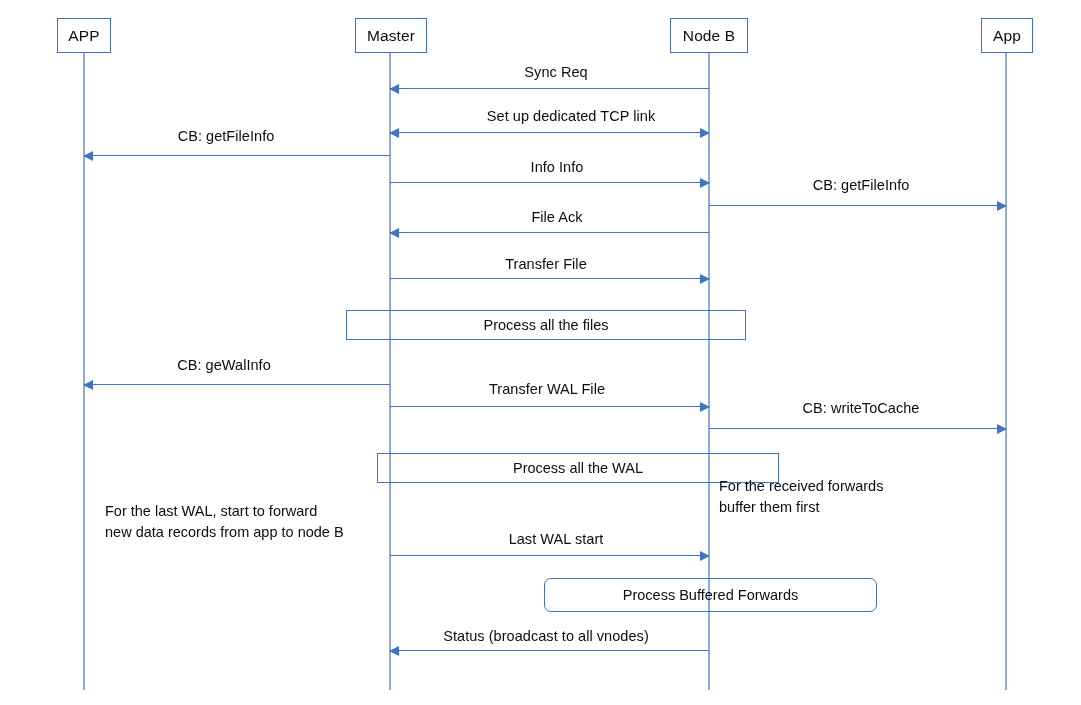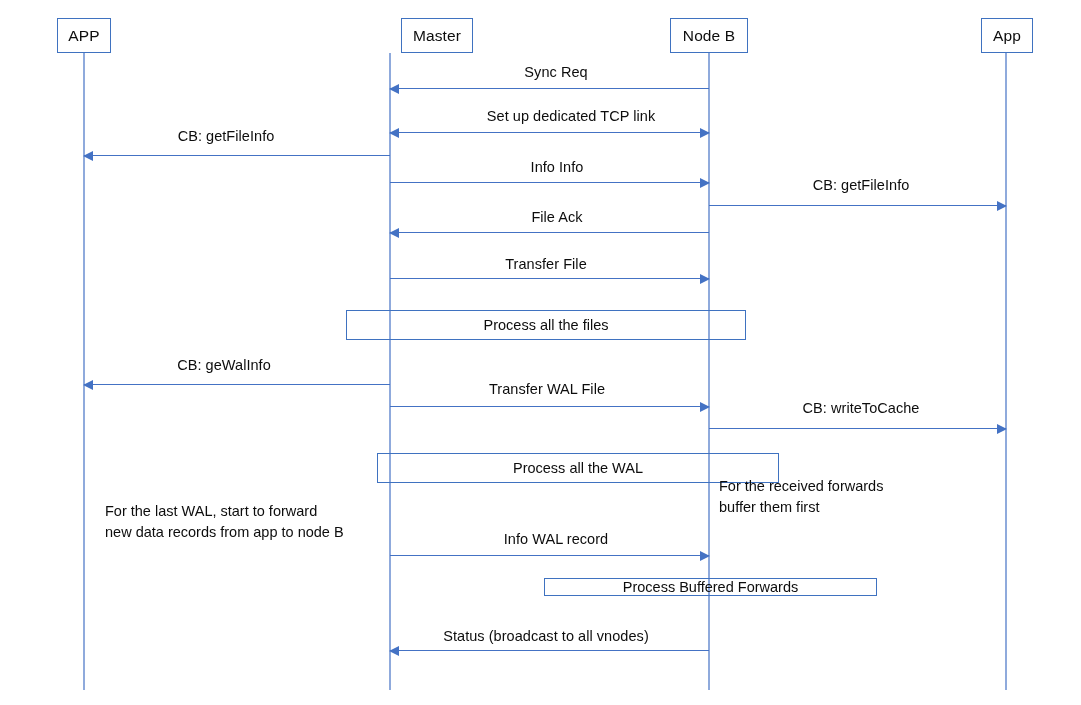--- a/index.html
+++ b/index.html
@@ -99,21 +99,21 @@
 <body>
 
 <div id="canvas">
     <div class="lifeline" style="left: 82.9px; top: 53px; height: 637px;"></div>
     <div class="lifeline" style="left: 388.9px; top: 53px; height: 637px;"></div>
     <div class="lifeline" style="left: 707.9px; top: 53px; height: 637px;"></div>
     <div class="lifeline" style="left: 1004.9px; top: 53px; height: 637px;"></div>
     <div class="actor-box" style="left: 57px; top: 18px; width: 54px; height: 35px;">
       <span>APP</span>
     </div>
-    <div class="actor-box" style="left: 355px; top: 18px; width: 72px; height: 35px; margin-left: 46px;">
+    <div class="actor-box" style="left: 355px; top: 18px; width: 72px; height: 35px;">
       <span>Master</span>
     </div>
     <div class="actor-box" style="left: 670px; top: 18px; width: 78px; height: 35px;">
       <span>Node B</span>
     </div>
     <div class="actor-box" style="left: 981px; top: 18px; width: 52px; height: 35px;">
       <span>App</span>
     </div>
     <div class="msg" style="left: 390px; top: 88px; width: 319px;">
       <div class="head left"></div>
@@ -152,31 +152,31 @@
       <div class="head right"></div>
     </div>
     <div class="msg-label" style="left: 547px; top: 381px;">Transfer WAL File</div>
     <div class="msg" style="left: 709px; top: 428px; width: 297px;">
       <div class="head right"></div>
     </div>
     <div class="msg-label" style="left: 861px; top: 400px;">CB: writeToCache</div>
     <div class="msg" style="left: 390px; top: 555px; width: 319px;">
       <div class="head right"></div>
     </div>
-    <div class="msg-label" style="left: 556px; top: 531px;">Info WAL record</div>
+    <div class="msg-label" style="left: 556px; top: 531px;">Last WAL start</div>
     <div class="msg" style="left: 390px; top: 650px; width: 319px;">
       <div class="head left"></div>
     </div>
     <div class="msg-label" style="left: 546px; top: 628px;">Status (broadcast to all vnodes)</div>
     <div class="proc-box" style="left: 346px; top: 310px; width: 400px; height: 30px;">
       <span>Process all the files</span>
     </div>
     <div class="proc-box" style="left: 353px; top: 453px; width: 402px; height: 30px; margin-left: 24px;">
       <span>Process all the WAL</span>
     </div>
-    <div class="proc-box" style="left: 544px; top: 578px; width: 333px; height: 18px;">
+    <div class="proc-box" style="left: 544px; top: 578px; width: 333px; height: 34px; border-radius: 7px;">
       <span>Process Buffered Forwards</span>
     </div>
     <div class="note" style="left: 105px; top: 501px;">For the last WAL, start to forward
 new data records from app to node B</div>
     <div class="note" style="left: 719px; top: 476px;">For the received forwards
 buffer them first</div>
   </div>
 
 </body></html>

